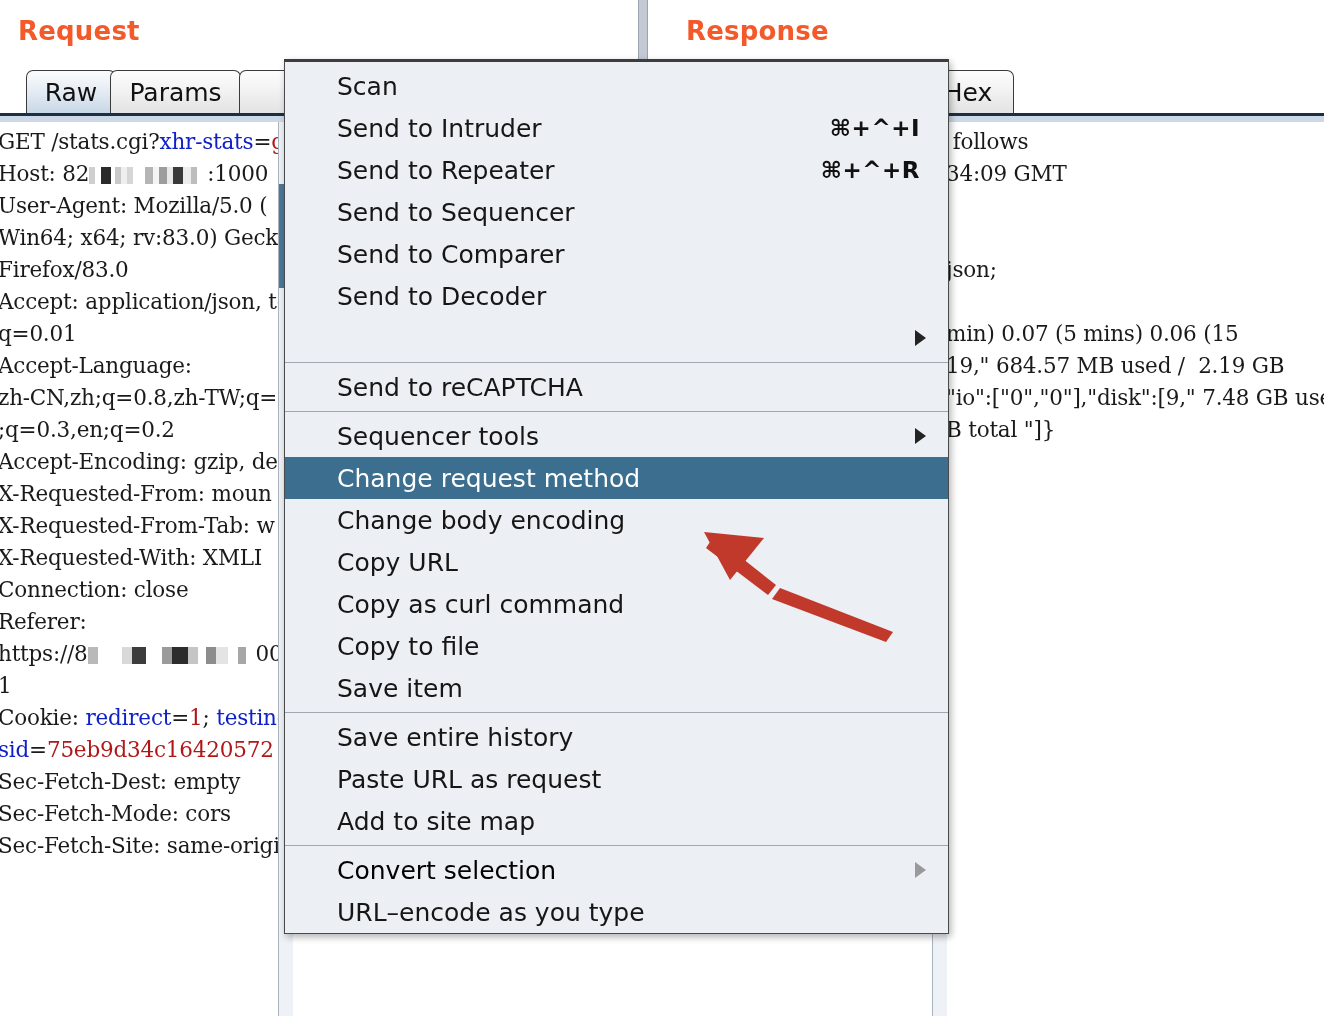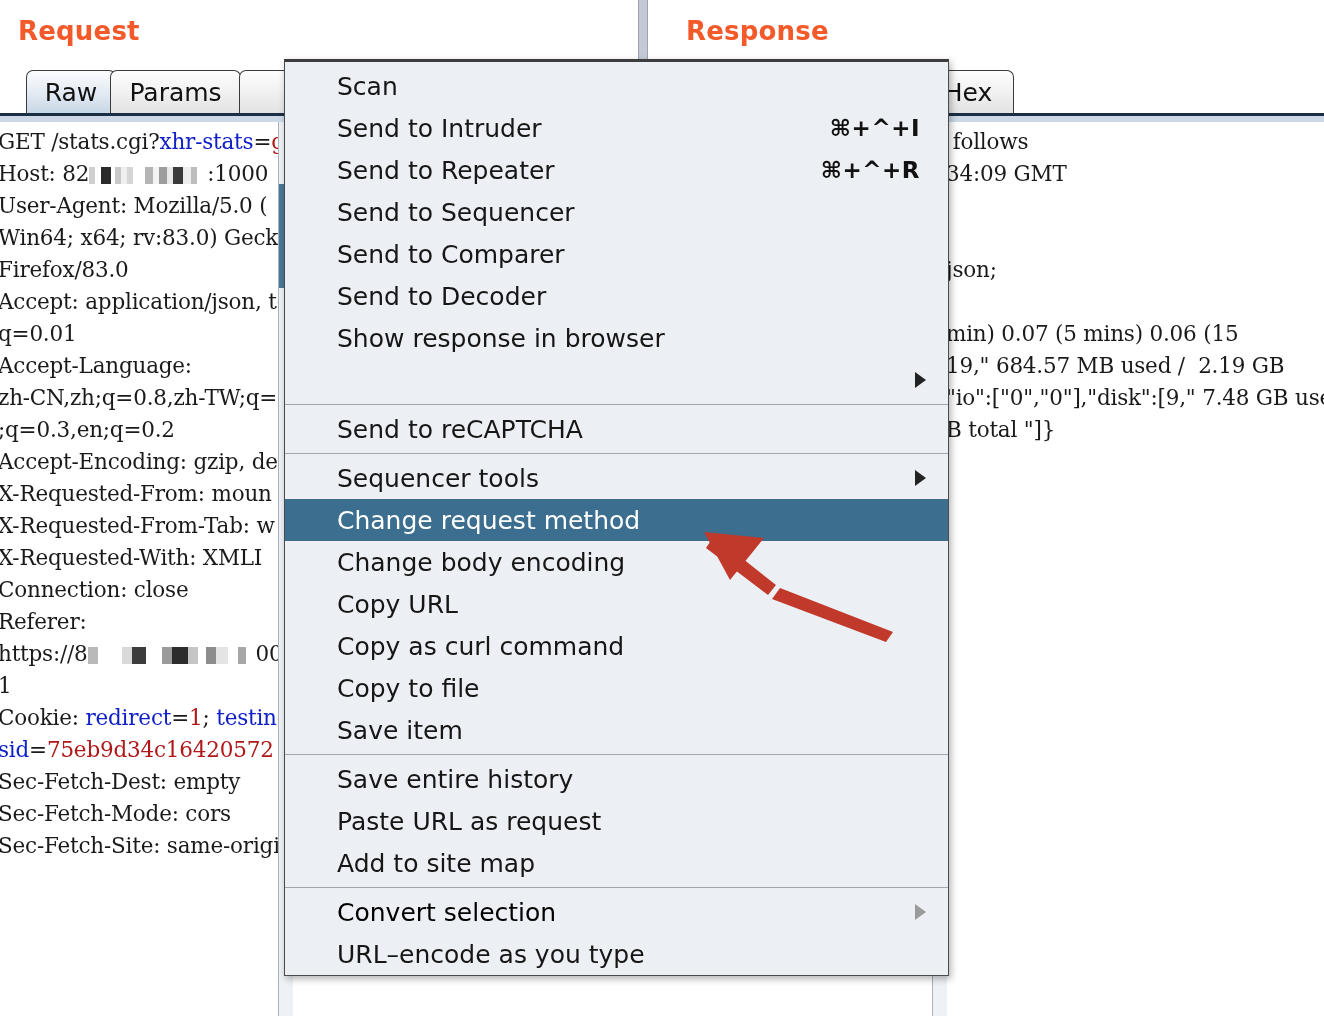--- a/index.html
+++ b/index.html
@@ -263,23 +263,20 @@
     <div class="mi">
       <span>Send to Sequencer</span>
     </div>
     <div class="mi">
       <span>Send to Comparer</span>
     </div>
     <div class="mi">
       <span>Send to Decoder</span>
     </div>
     <div class="mi">
-      <span>Show response in browser</span>
-    </div>
-    <div class="mi">
       <span class="submenu-arrow"></span>
     </div>
     <div class="menu-sep"></div>
     <div class="mi">
       <span>Send to reCAPTCHA</span>
     </div>
     <div class="menu-sep"></div>
     <div class="mi">
       <span>Sequencer tools</span>
       <span class="submenu-arrow"></span>

